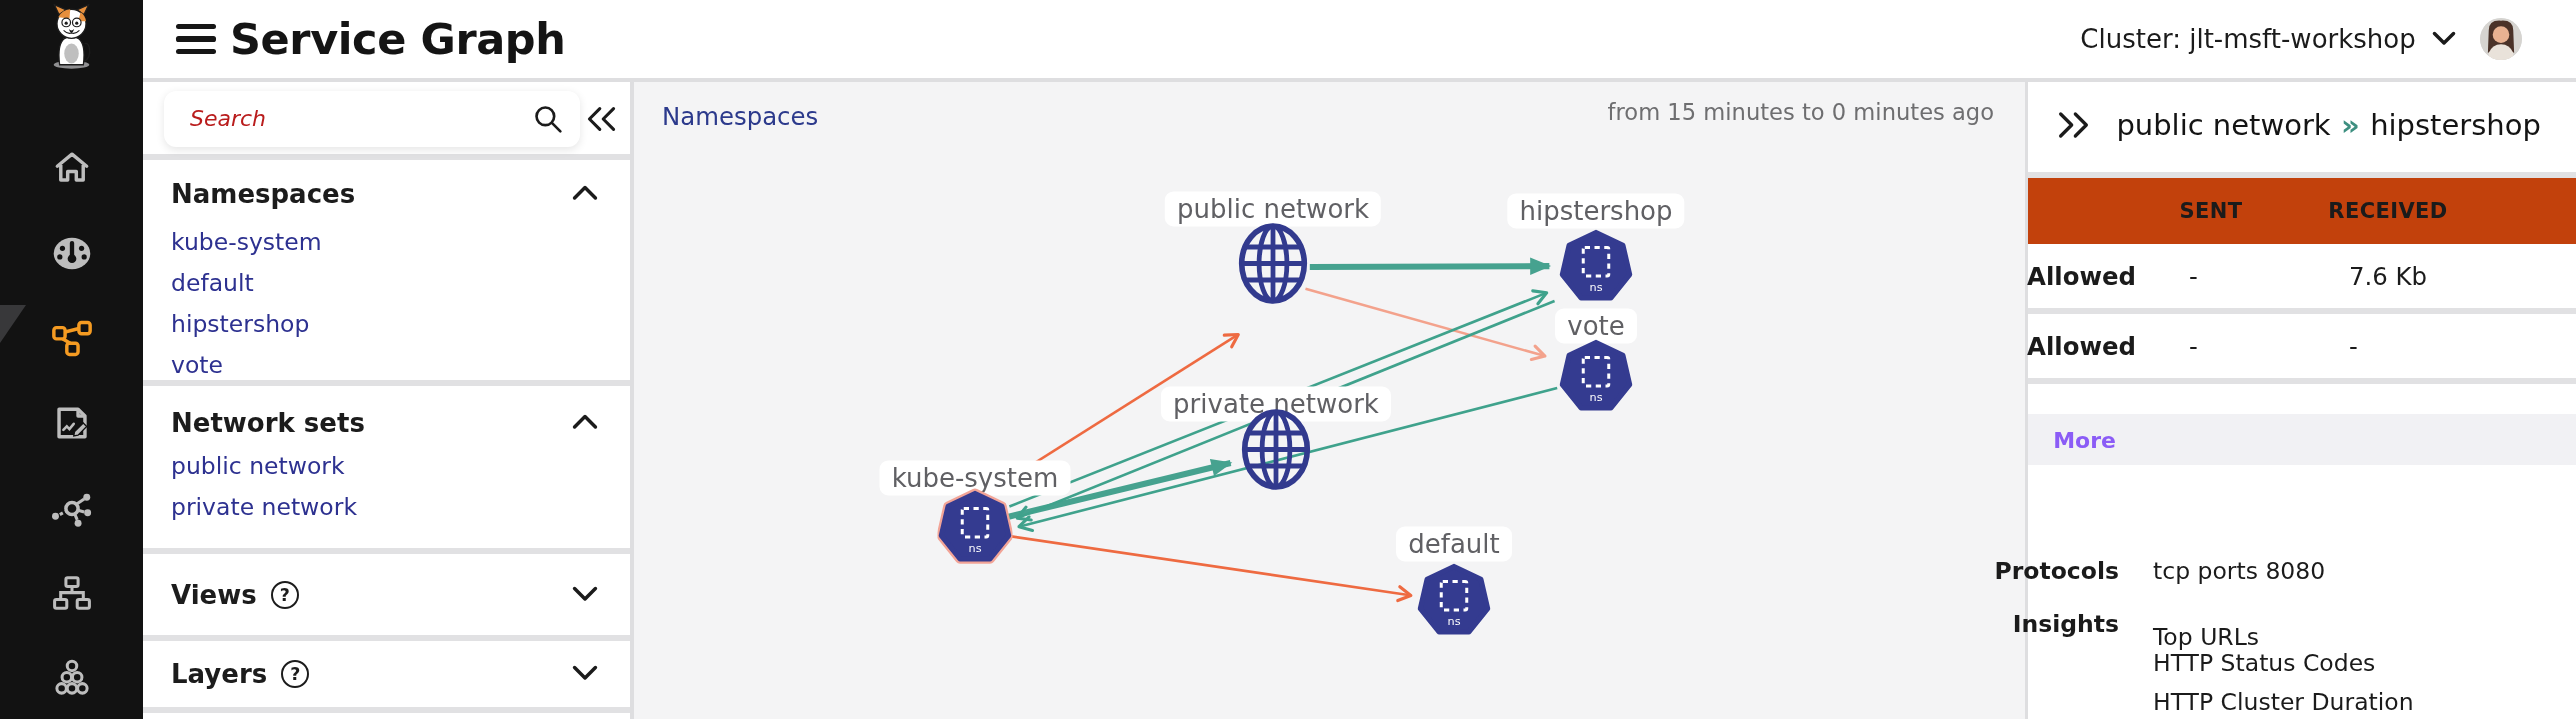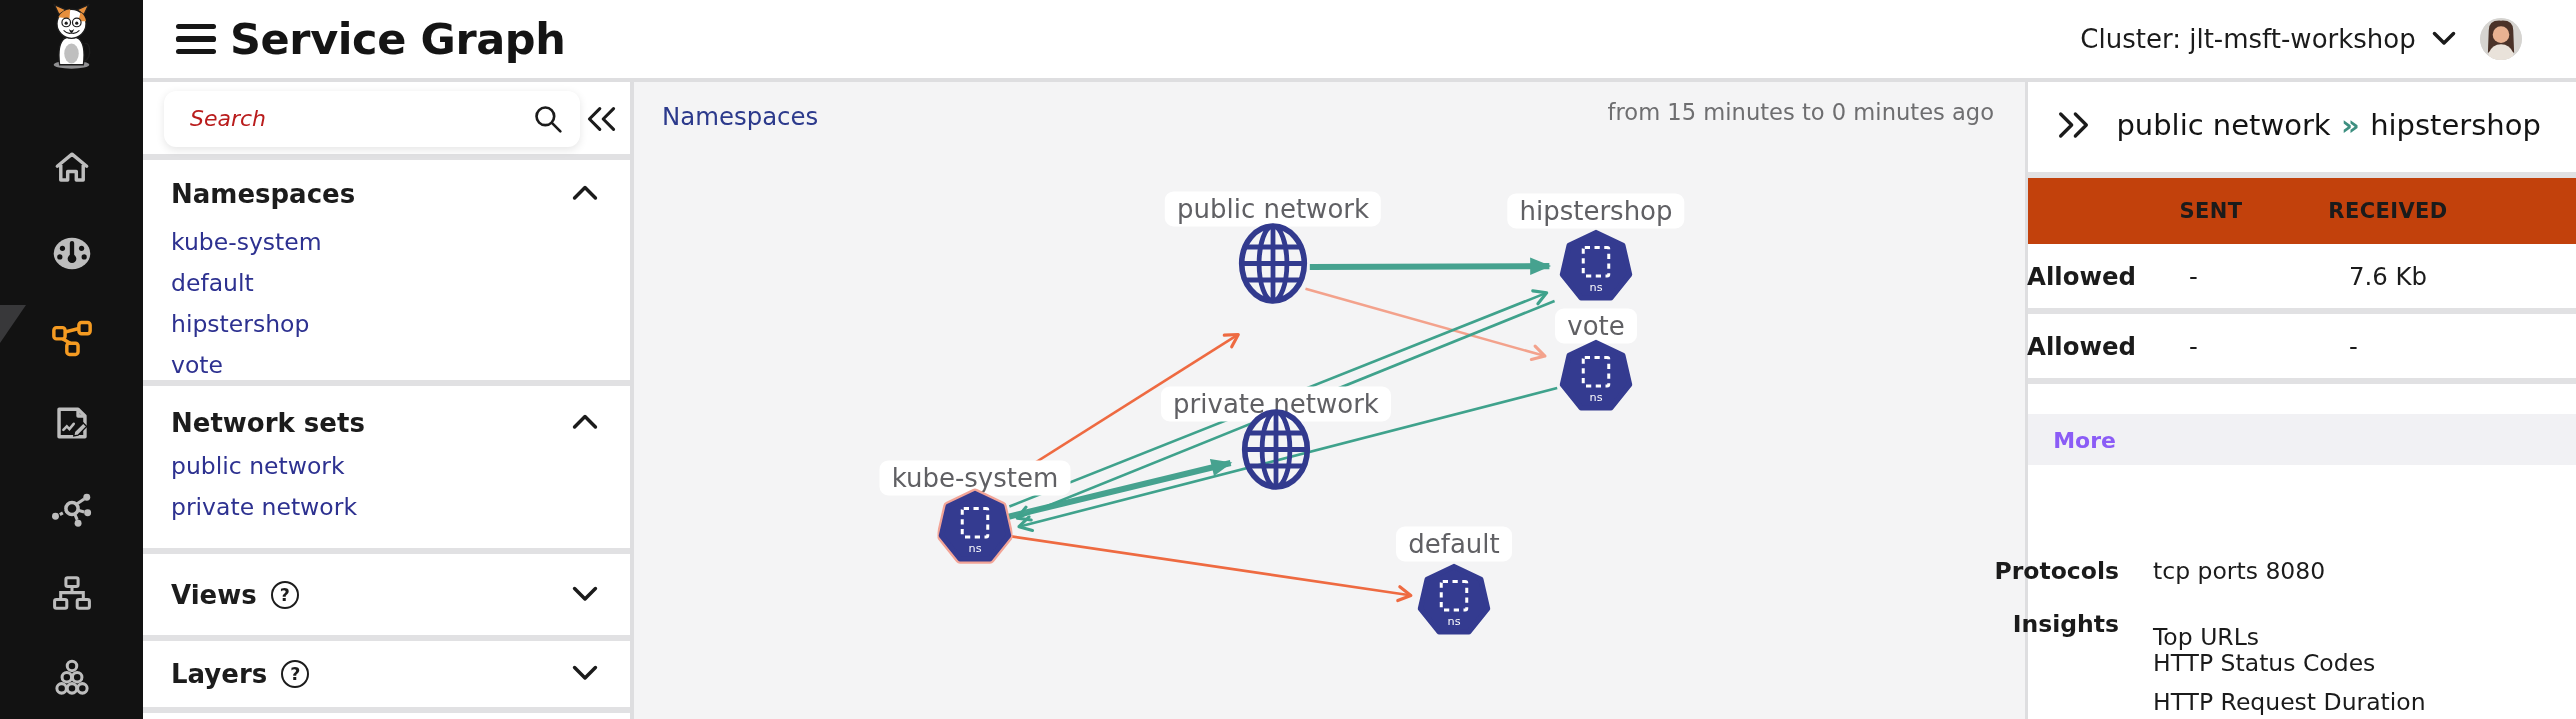--- a/index.html
+++ b/index.html
@@ -381,18 +381,18 @@
   <div class="more-head">
     <span>More</span>
   </div>
   <div class="more-body">
     <span class="kv-label" style="top:106px;">Protocols</span>
     <span class="kv-value" style="top:106px;">tcp ports 8080</span>
     <span class="kv-label" style="top:159px;">Insights</span>
     <div id="insights-list">
         <div class="insight-item" style="top: 159px; margin-top: 13px;">Top URLs</div>
         <div class="insight-item" style="top: 198px;">HTTP Status Codes</div>
-        <div class="insight-item" style="top: 237px;">HTTP Request Duration</div>
+        <div class="insight-item" style="top: 237px;">HTTP Cluster Duration</div>
         <div class="insight-item" style="top: 275px;">Process Info</div>
       </div>
   </div>
 </div>
 
 
 </body></html>

